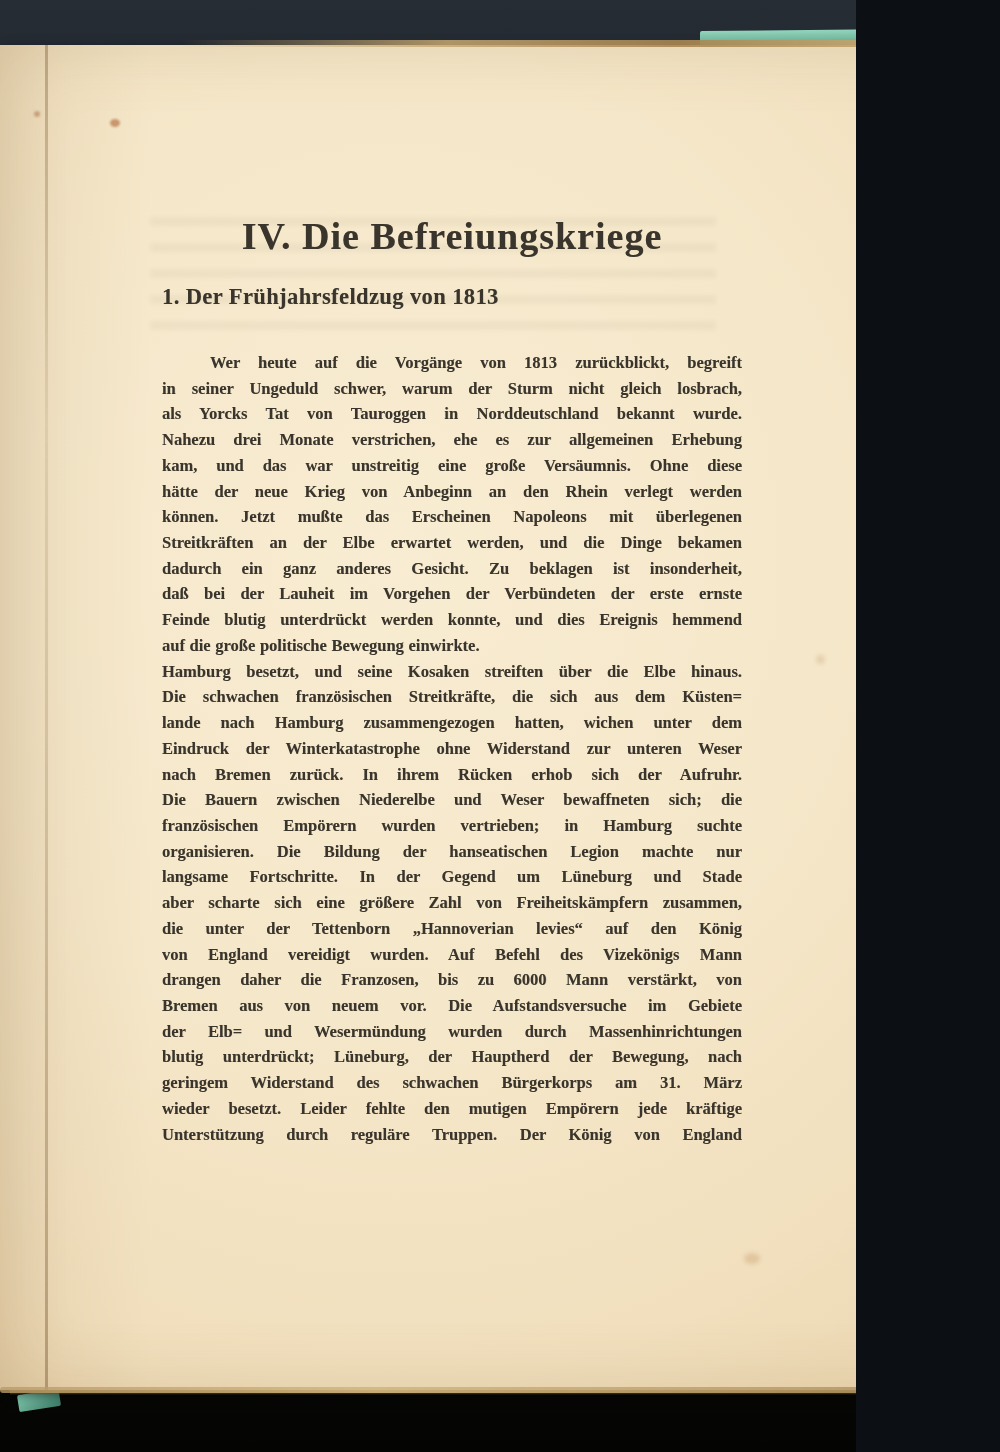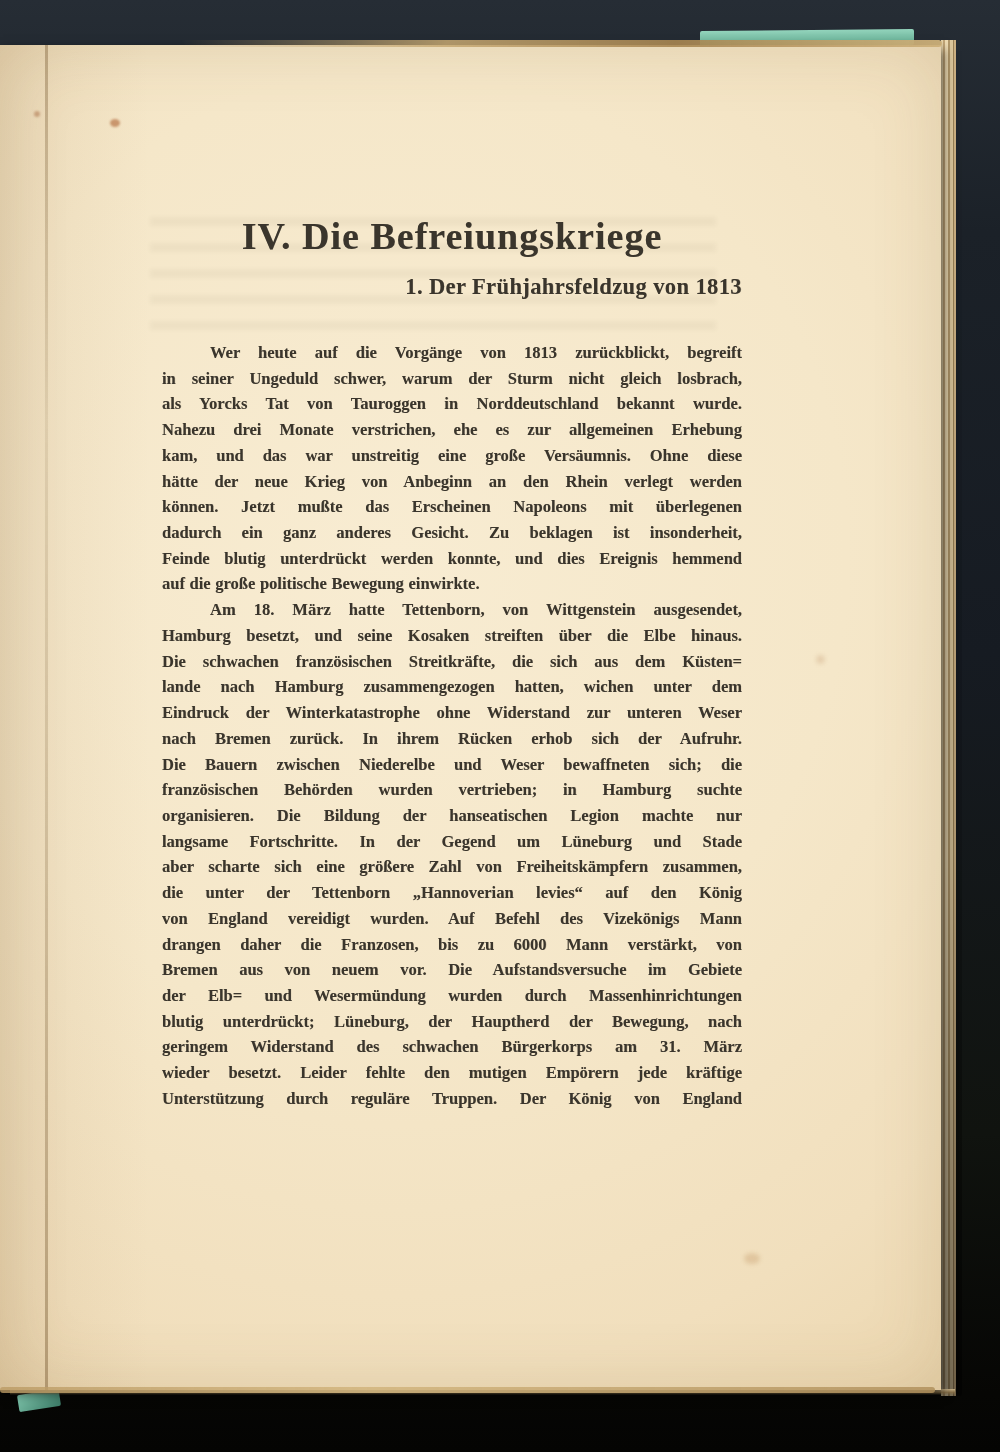--- a/index.html
+++ b/index.html
@@ -1,17 +1,17 @@
 <!DOCTYPE html>
 <html><head>
 <meta charset="utf-8">
 <style>
   html,body { margin:0; padding:0; background:#0c0f13; }
   .stage {
-    position:relative; width:1000px; height:1452px; overflow:hidden;
+    position:relative; width:856px; height:1452px; overflow:hidden;
     background: linear-gradient(180deg, #262d35 0%, #1b2128 16%, #161b22 45%, #10130f 78%, #060604 96%, #040403 100%);
     font-family:"Liberation Serif", serif;
     text-decoration:underline;
   }
   
   .teal-top {
     position:absolute; left:700px; top:30px; width:214px; height:16px;
     background:linear-gradient(180deg,#93d4bc,#5ea78d);
     transform:skewY(-0.6deg); border-radius:2px;
   }
@@ -77,21 +77,21 @@
   
   .content {
     position:absolute; left:162px; top:168px; width:580px;
     color:#3a352c; font-weight:700;
     text-shadow:.3px .3px 0 rgba(58,53,44,.35);
   }
   .chapter-title {
     font-size:38px; line-height:46px; text-align:center; letter-spacing:1px;
   }
   .section-heading {
-    margin-top:14px; font-size:22.5px; line-height:28px; text-align:right; letter-spacing:.4px;
+    margin-top:24px; font-size:22.5px; line-height:28px; text-align:left; letter-spacing:.4px;
   }
   .text-block { margin-top:39px; font-size:16.5px; }
   .line {
     height:25.72px; line-height:25.72px;
     text-align:justify; text-align-last:justify; -moz-text-align-last:justify;
     overflow:hidden; word-spacing:.5px;
   }
   .line.first { text-indent:48px; }
   .line.left-last { text-align-last:left; -moz-text-align-last:left; }
 </style>
@@ -118,33 +118,34 @@
       <div class="section-heading">1. Der Frühjahrsfeldzug von 1813</div>
       <div class="text-block">
           <div>
             <div class="line first">Wer heute auf die Vorgänge von 1813 zurückblickt, begreift</div>
             <div class="line">in seiner Ungeduld schwer, warum der Sturm nicht gleich losbrach,</div>
             <div class="line">als Yorcks Tat von Tauroggen in Norddeutschland bekannt wurde.</div>
             <div class="line">Nahezu drei Monate verstrichen, ehe es zur allgemeinen Erhebung</div>
             <div class="line">kam, und das war unstreitig eine große Versäumnis.  Ohne diese</div>
             <div class="line">hätte der neue Krieg von Anbeginn an den Rhein verlegt werden</div>
             <div class="line">können.  Jetzt mußte das Erscheinen Napoleons mit überlegenen</div>
+            <div class="line">Streitkräften an der Elbe erwartet werden, und die Dinge bekamen</div>
             <div class="line">dadurch ein ganz anderes Gesicht.  Zu beklagen ist insonderheit,</div>
+            <div class="line">daß bei der Lauheit im Vorgehen der Verbündeten der erste ernste</div>
             <div class="line">Feinde blutig unterdrückt werden konnte, und dies Ereignis hemmend</div>
             <div class="line left-last">auf die große politische Bewegung einwirkte.</div>
           </div>
           <div>
-            <div class="line first">Am 18. März hatte Tettenborn, von Wittgenstein ausgesendet,</div>
             <div class="line">Hamburg besetzt, und seine Kosaken streiften über die Elbe hinaus.</div>
             <div class="line">Die schwachen französischen Streitkräfte, die sich aus dem Küsten=</div>
             <div class="line">lande nach Hamburg zusammengezogen hatten, wichen unter dem</div>
             <div class="line">Eindruck der Winterkatastrophe ohne Widerstand zur unteren Weser</div>
             <div class="line">nach Bremen zurück.  In ihrem Rücken erhob sich der Aufruhr.</div>
             <div class="line">Die Bauern zwischen Niederelbe und Weser bewaffneten sich; die</div>
-            <div class="line">französischen Behörden wurden vertrieben; in Hamburg suchte</div>
+            <div class="line">französischen Empörern wurden vertrieben; in Hamburg suchte</div>
             <div class="line">organisieren.  Die Bildung der hanseatischen Legion machte nur</div>
             <div class="line">langsame Fortschritte.  In der Gegend um Lüneburg und Stade</div>
             <div class="line">aber scharte sich eine größere Zahl von Freiheitskämpfern zusammen,</div>
             <div class="line">die unter der Tettenborn „Hannoverian levies“ auf den König</div>
             <div class="line">von England vereidigt wurden.  Auf Befehl des Vizekönigs Mann</div>
             <div class="line">drangen daher die Franzosen, bis zu 6000 Mann verstärkt, von</div>
             <div class="line">Bremen aus von neuem vor.  Die Aufstandsversuche im Gebiete</div>
             <div class="line">der Elb= und Wesermündung wurden durch Massenhinrichtungen</div>
             <div class="line">blutig unterdrückt; Lüneburg, der Hauptherd der Bewegung, nach</div>
             <div class="line">geringem Widerstand des schwachen Bürgerkorps am 31. März</div>

